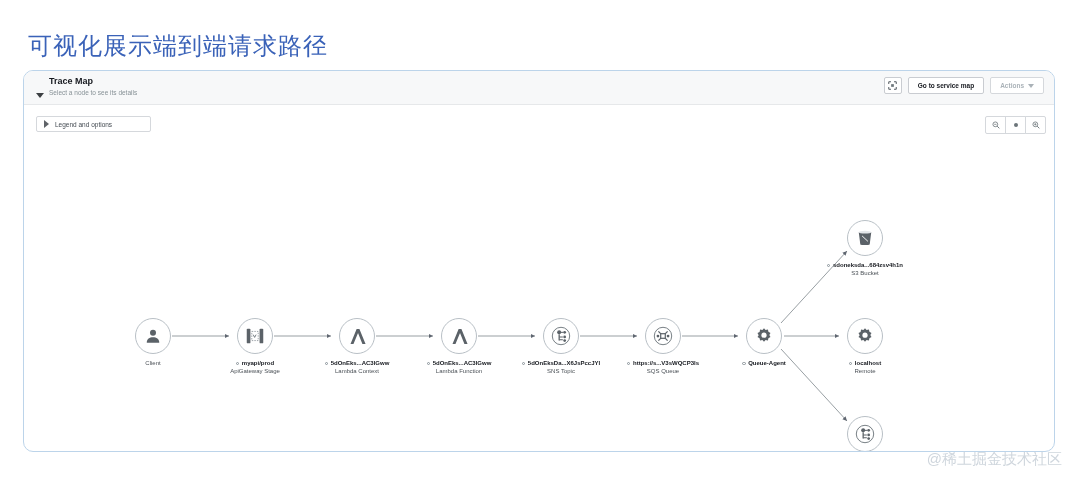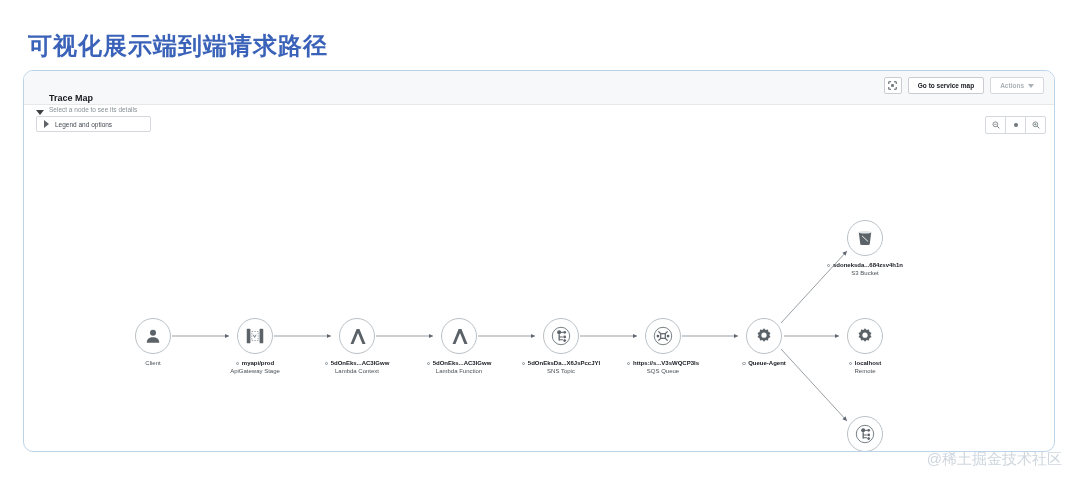--- a/index.html
+++ b/index.html
@@ -14,21 +14,21 @@
     height: 477px;
     background: #ffffff;
     overflow: hidden;
   }
   
   .page-title {
     position: absolute;
     left: 28px;
     top: 30px;
     font-size: 24px;
-    font-weight: bold;
+    font-weight: normal;
     color: #3a62b8;
     letter-spacing: 1px;
     white-space: nowrap;
   }
   
   .card {
     position: absolute;
     left: 23px;
     top: 70px;
     width: 1032px;
@@ -46,21 +46,21 @@
     top: 0;
     width: 100%;
     height: 34px;
     background: #f7f8f9;
     border-bottom: 1px solid #e6e8ea;
     box-sizing: border-box;
   }
   .header-left {
     position: absolute;
     left: 12px;
-    top: 22px;
+    top: 5px;
     display: flex;
     align-items: flex-end;
   }
   .caret-down {
     width: 0; height: 0;
     border-left: 4px solid transparent;
     border-right: 4px solid transparent;
     border-top: 5px solid #3c4043;
     margin-top: 5px;
     margin-right: 5px;

